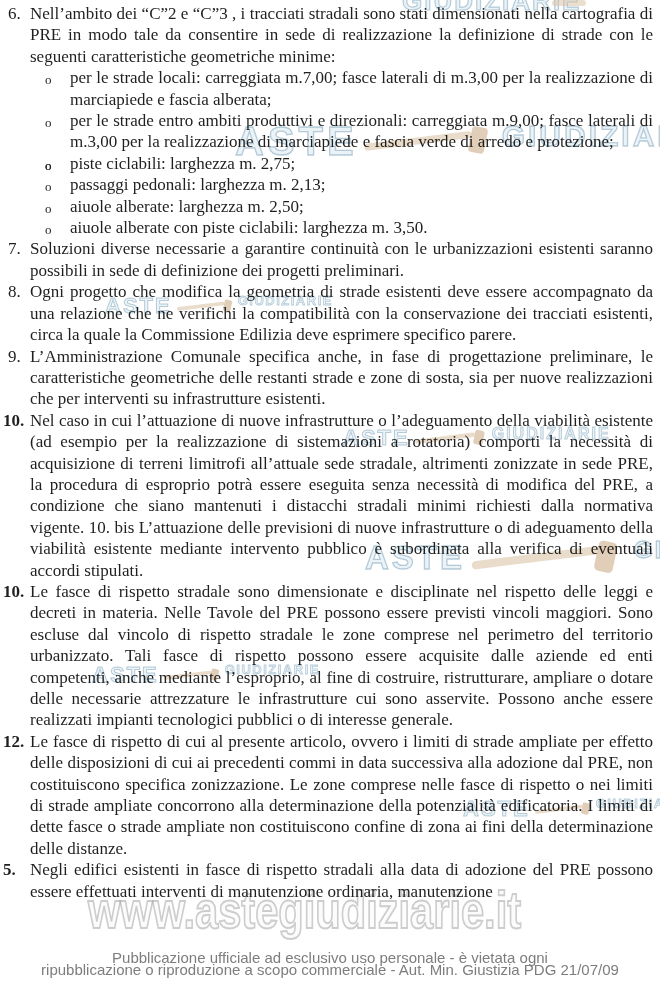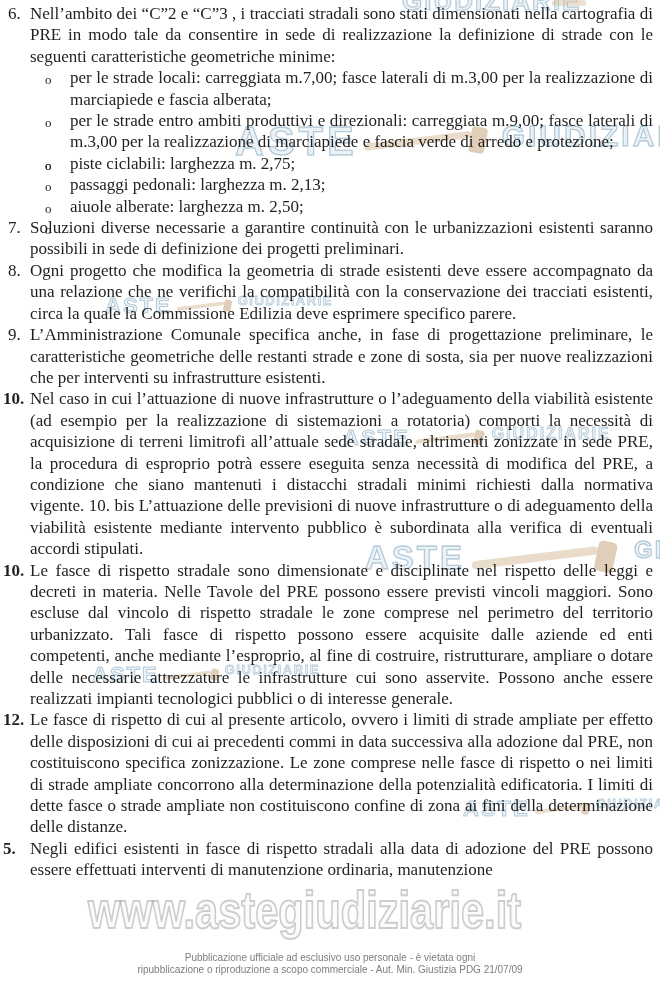--- a/index.html
+++ b/index.html
@@ -70,21 +70,21 @@
     font-family:"Liberation Sans","DejaVu Sans",sans-serif;font-weight:bold;
     font-size:52px;white-space:nowrap;
     transform:scaleX(0.80);transform-origin:left center;
     color:rgba(235,235,235,0.15);
     -webkit-text-stroke:2px rgba(158,158,158,0.5);
   }
   .footer{
     position:absolute;left:0;top:952px;width:100%;z-index:3;
     text-align:center;pointer-events:none;
     font-family:"Liberation Sans","DejaVu Sans",sans-serif;
-    font-size:10px;line-height:11.5px;color:#7d7d7d;
+    font-size:15px;line-height:11.5px;color:#7d7d7d;
   }
 </style>
 </head>
 <body>
 
 <div class="page">
 
   <div class="wm-top">GIUDIZIARIE</div>
   <div class="wm-top-smudge"></div>
 
@@ -113,20 +113,21 @@
     <div class="bullet">
       <span class="bullet-marker">o</span>
       <span>passaggi pedonali: larghezza m. 2,13;</span>
     </div>
     <div class="bullet">
       <span class="bullet-marker">o</span>
       <span>aiuole alberate: larghezza m. 2,50;</span>
     </div>
     <div class="bullet">
       <span class="bullet-marker">o</span>
+      <span>aiuole alberate con piste ciclabili: larghezza m. 3,50.</span>
     </div>
 
     <div class="item">
       <span class="num">7.</span>
       <span>Soluzioni diverse necessarie a garantire continuità con le urbanizzazioni esistenti saranno possibili in sede di definizione dei progetti preliminari.</span>
     </div>
 
     <div class="item">
       <span class="num">8.</span>
       <span>Ogni progetto che modifica la geometria di strade esistenti deve essere accompagnato da una relazione che ne verifichi la compatibilità con la conservazione dei tracciati esistenti, circa la quale la Commissione Edilizia deve esprimere specifico parere.</span>

